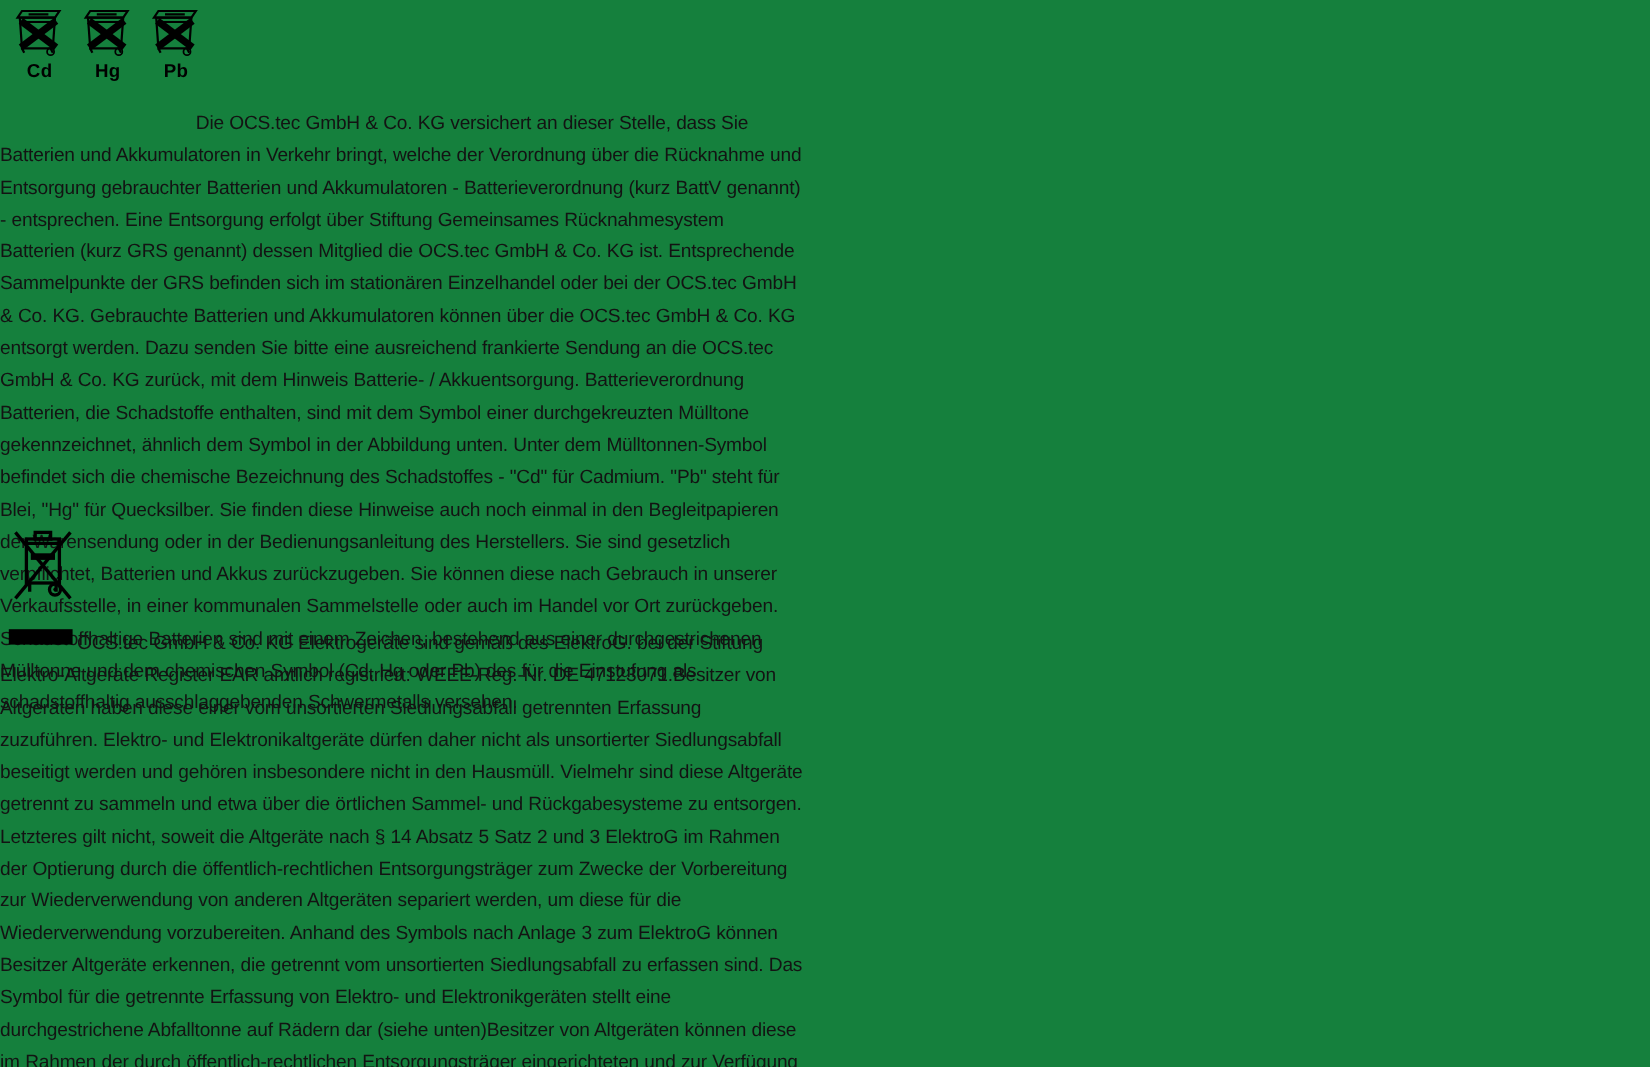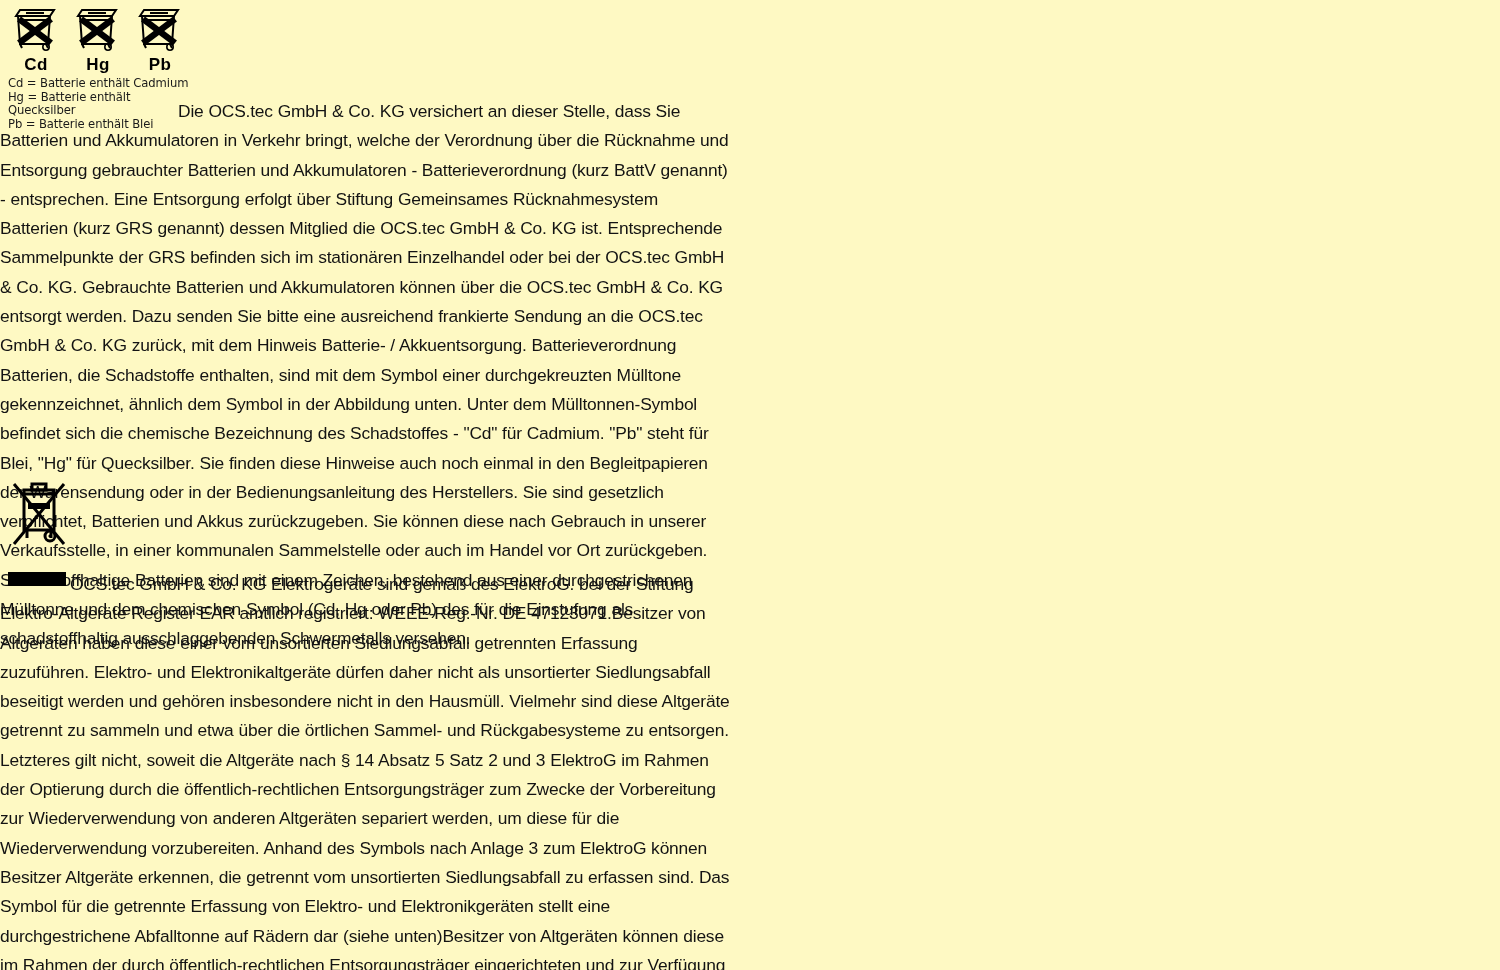--- a/index.html
+++ b/index.html
@@ -11,21 +11,21 @@
     width: 1500px;
     height: 970px;
     overflow: hidden;
     font-family: "Liberation Sans", sans-serif;
     color: #111111;
   }
   .page {
     position: relative;
     width: 1500px;
     height: 970px;
-    background: #fef9c3;
+    background: #15803d;
   }
   .col {
     position: absolute;
     top: 0;
   }
   .col-left  { left: 0px;   width: 735px; }
   .col-right { left: 785px; width: 715px; }
 
   
   .body-text {
@@ -180,25 +180,20 @@
                 <line x1="9" y1="15" x2="41" y2="39"></line>
                 <line x1="41" y1="15" x2="9" y2="39"></line>
               </g>
             </svg>
           </div>
           <div class="batt-label">Pb</div>
         </div>
 
       </div>
 
-      <div class="batt-legend">
-        <div>Cd = Batterie enthält Cadmium</div>
-        <div>Hg = Batterie enthält Quecksilber</div>
-        <div>Pb = Batterie enthält Blei</div>
-      </div>
     </div>
 
     <div class="p1 body-text"><span class="lead-pad"></span><span>Die OCS.tec GmbH &amp; Co. KG versichert an dieser Stelle, dass Sie Batterien und Akkumulatoren in Verkehr bringt, welche der Verordnung über die Rücknahme und Entsorgung gebrauchter Batterien und Akkumulatoren - Batterieverordnung (kurz BattV genannt) - entsprechen. Eine Entsorgung erfolgt über Stiftung Gemeinsames Rücknahmesystem Batterien (kurz GRS genannt) dessen Mitglied die OCS.tec GmbH &amp; Co. KG ist. Entsprechende Sammelpunkte der GRS befinden sich im stationären Einzelhandel oder bei der OCS.tec GmbH &amp; Co. KG. Gebrauchte Batterien und Akkumulatoren können über die OCS.tec GmbH &amp; Co. KG entsorgt werden. Dazu senden Sie bitte eine ausreichend frankierte Sendung an die OCS.tec GmbH &amp; Co. KG zurück, mit dem Hinweis Batterie- / Akkuentsorgung. Batterieverordnung Batterien, die Schadstoffe enthalten, sind mit dem Symbol einer durchgekreuzten Mülltone gekennzeichnet, ähnlich dem Symbol in der Abbildung unten. Unter dem Mülltonnen-Symbol befindet sich die chemische Bezeichnung des Schadstoffes - "Cd" für Cadmium. "Pb" steht für Blei, "Hg" für Quecksilber. Sie finden diese Hinweise auch noch einmal in den Begleitpapieren der Warensendung oder in der Bedienungsanleitung des Herstellers. Sie sind gesetzlich verpflichtet, Batterien und Akkus zurückzugeben. Sie können diese nach Gebrauch in unserer Verkaufsstelle, in einer kommunalen Sammelstelle oder auch im Handel vor Ort zurückgeben. Schadstoffhaltige Batterien sind mit einem Zeichen, bestehend aus einer durchgestrichenen Mülltonne und dem chemischen Symbol (Cd, Hg oder Pb) des für die Einstufung als schadstoffhaltig ausschlaggebenden Schwermetalls versehen.</span></div>
 
     <div class="weee-sym">
       <svg width="62" height="80" viewBox="0 0 62 80">
         <g fill="none" stroke="#000" stroke-width="3">
           <rect x="16" y="12" width="30" height="40"></rect>
           <rect x="24" y="6" width="14" height="6"></rect>
           <path d="M16 16 L46 16"></path>

